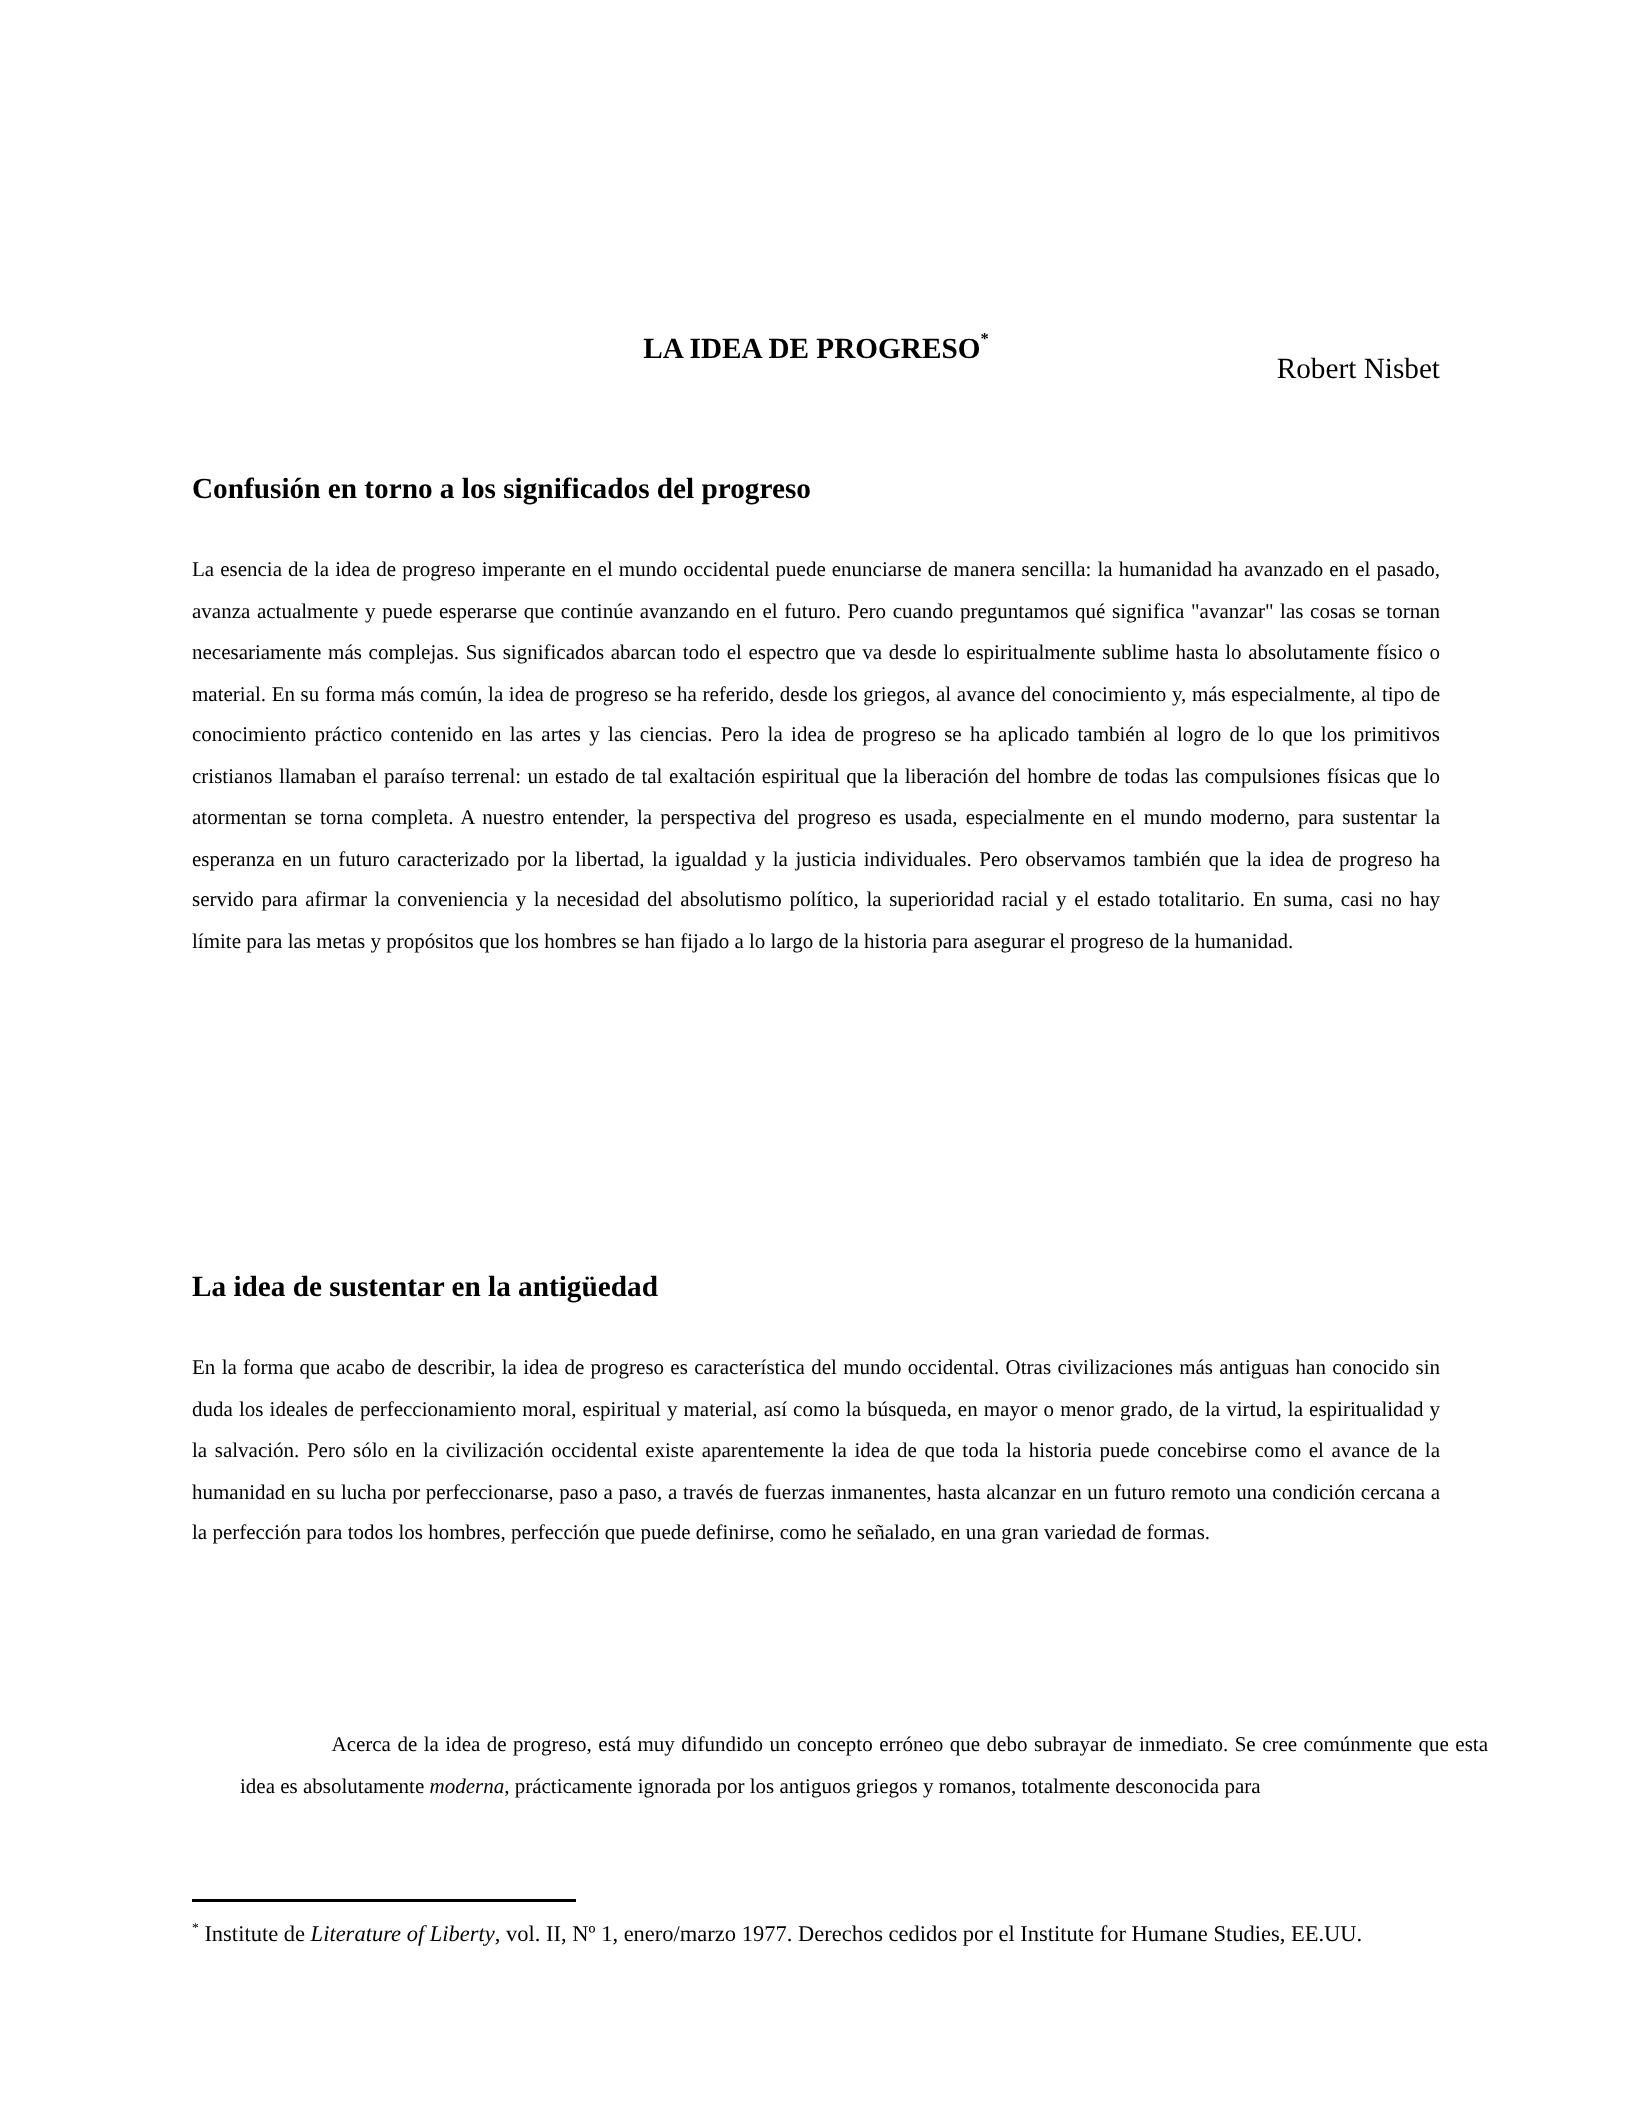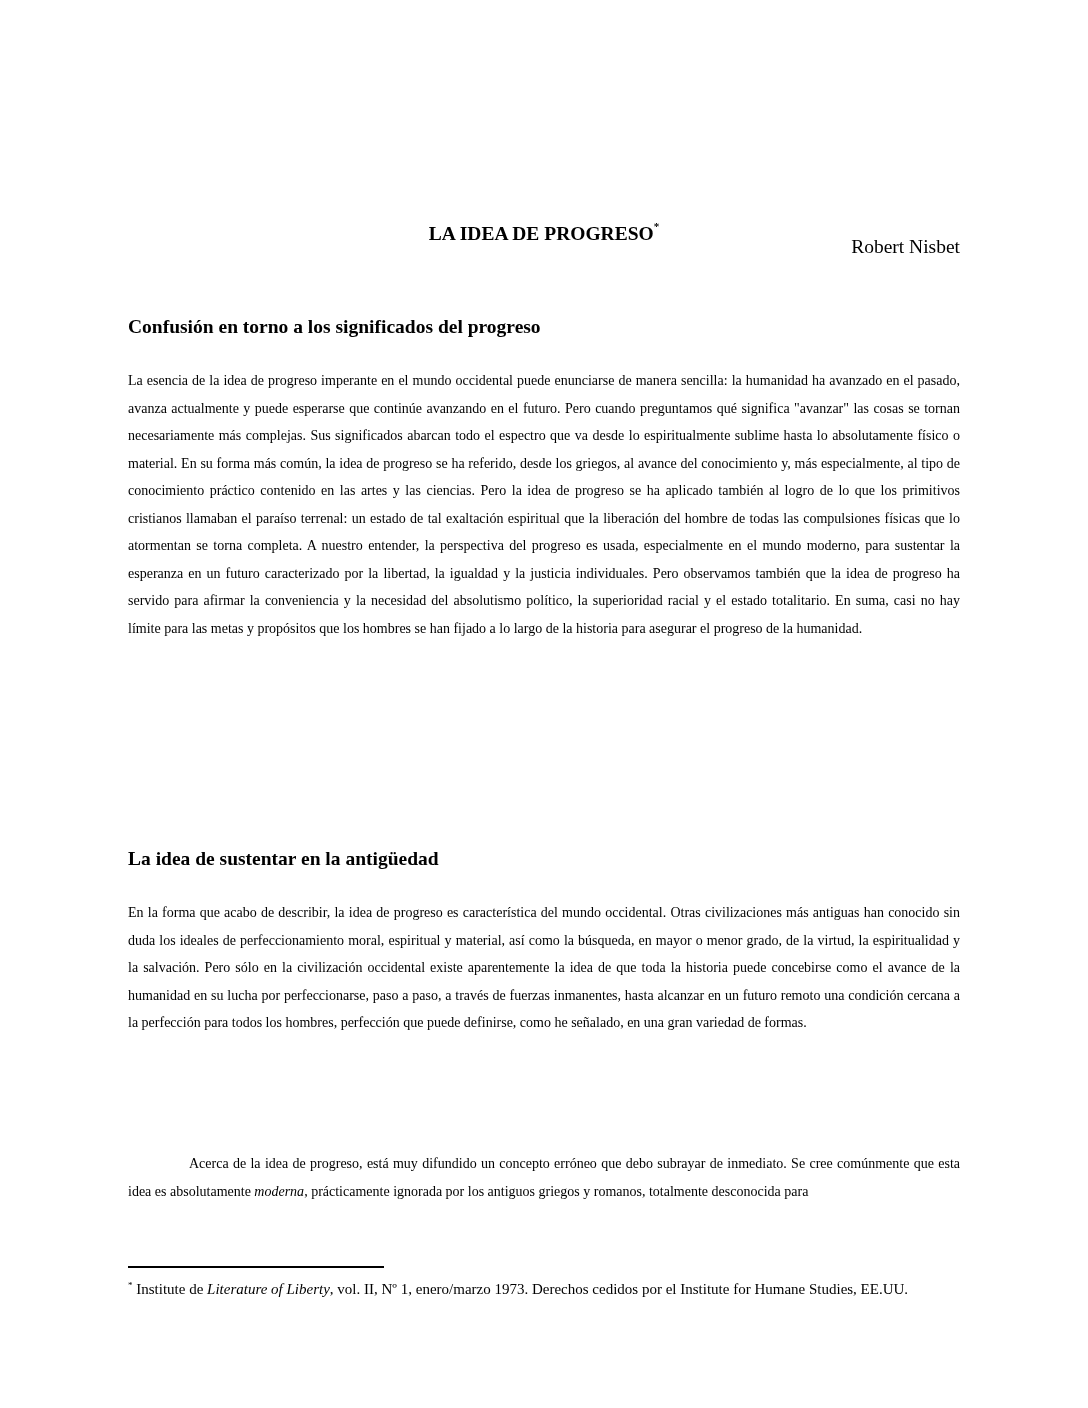--- a/index.html
+++ b/index.html
@@ -3,21 +3,21 @@
 <meta charset="utf-8">
 <style>
   html, body { margin: 0; padding: 0; background: #ffffff; }
   body { width: 1088px; height: 1408px; position: relative; overflow: hidden; color: #000; font-family: "Liberation Serif", "DejaVu Serif", serif; }
   .page { position: absolute; left: 0; top: 0; width: 1088px; height: 1408px; background: #fff; }
   .title { position: absolute; top: 183px; left: 0; width: 1088px; text-align: center; font-weight: bold; font-size: 19.5px; letter-spacing: 0px; margin-top: 39px; }
   .title sup { font-size: 11px; position: relative; top: -2px; }
   .author { position: absolute; top: 236px; right: 128px; font-size: 19.5px; }
   .heading { position: absolute; left: 128px; font-weight: bold; font-size: 19.5px; }
   .para { position: absolute; left: 128px; width: 832px; font-size: 14px; line-height: 27.5px; text-align: justify; }
-  .indent { text-indent: 61px; }
+  .indent { text-indent: 61px; margin-left: 32px; }
   em { font-style: italic; }
   .rule { position: absolute; left: 128px; top: 1266px; width: 256px; height: 2px; background: #000; }
   .footnote { position: absolute; left: 128px; top: 1276px; width: 832px; font-size: 15px; line-height: 19px; }
   .footnote sup { font-size: 9px; }
 </style>
 </head>
 <body>
 
 <div class="page">
 
@@ -30,15 +30,15 @@
   <div class="para" style="top:367px;">La esencia de la idea de progreso imperante en el mundo occidental puede enunciarse de manera sencilla: la humanidad ha avanzado en el pasado, avanza actualmente y puede esperarse que continúe avanzando en el futuro. Pero cuando preguntamos qué significa "avanzar" las cosas se tornan necesariamente más complejas. Sus significados abarcan todo el espectro que va desde lo espiritualmente sublime hasta lo absolutamente físico o material. En su forma más común, la idea de progreso se ha referido, desde los griegos, al avance del conocimiento y, más especialmente, al tipo de conocimiento práctico contenido en las artes y las ciencias. Pero la idea de progreso se ha aplicado también al logro de lo que los primitivos cristianos llamaban el paraíso terrenal: un estado de tal exaltación espiritual que la liberación del hombre de todas las compulsiones físicas que lo atormentan se torna completa. A nuestro entender, la perspectiva del progreso es usada, especialmente en el mundo moderno, para sustentar la esperanza en un futuro caracterizado por la libertad, la igualdad y la justicia individuales. Pero observamos también que la idea de progreso ha servido para afirmar la conveniencia y la necesidad del absolutismo político, la superioridad racial y el estado totalitario. En suma, casi no hay límite para las metas y propósitos que los hombres se han fijado a lo largo de la historia para asegurar el progreso de la humanidad.</div>
 
   <div class="heading" style="top:848px;">La idea de sustentar en la antigüedad</div>
 
   <div class="para" style="top:899px;">En la forma que acabo de describir, la idea de progreso es característica del mundo occidental. Otras civilizaciones más antiguas han conocido sin duda los ideales de perfeccionamiento moral, espiritual y material, así como la búsqueda, en mayor o menor grado, de la virtud, la espiritualidad y la salvación. Pero sólo en la civilización occidental existe aparentemente la idea de que toda la historia puede concebirse como el avance de la humanidad en su lucha por perfeccionarse, paso a paso, a través de fuerzas inmanentes, hasta alcanzar en un futuro remoto una condición cercana a la perfección para todos los hombres, perfección que puede definirse, como he señalado, en una gran variedad de formas.</div>
 
   <div class="para indent" style="top:1150px;"><span>Acerca de la idea de progreso, está muy difundido un concepto erróneo que debo subrayar de inmediato. Se cree comúnmente que esta idea es absolutamente </span><em>moderna</em><span>, prácticamente ignorada por los antiguos griegos y romanos, totalmente desconocida para</span></div>
 
   <div class="rule"></div>
 
-  <div class="footnote"><sup>*</sup><span> Institute de </span><em>Literature of Liberty</em><span>, vol. II, Nº 1, enero/marzo 1973. Derechos cedidos por el Institute for Humane Studies, EE.UU.</span></div>
+  <div class="footnote"><sup>*</sup><span> Institute de </span><em>Literature of Liberty</em><span>, vol. II, Nº 1, enero/marzo 1977. Derechos cedidos por el Institute for Humane Studies, EE.UU.</span></div>
 
 </div>
 
 </body></html>

